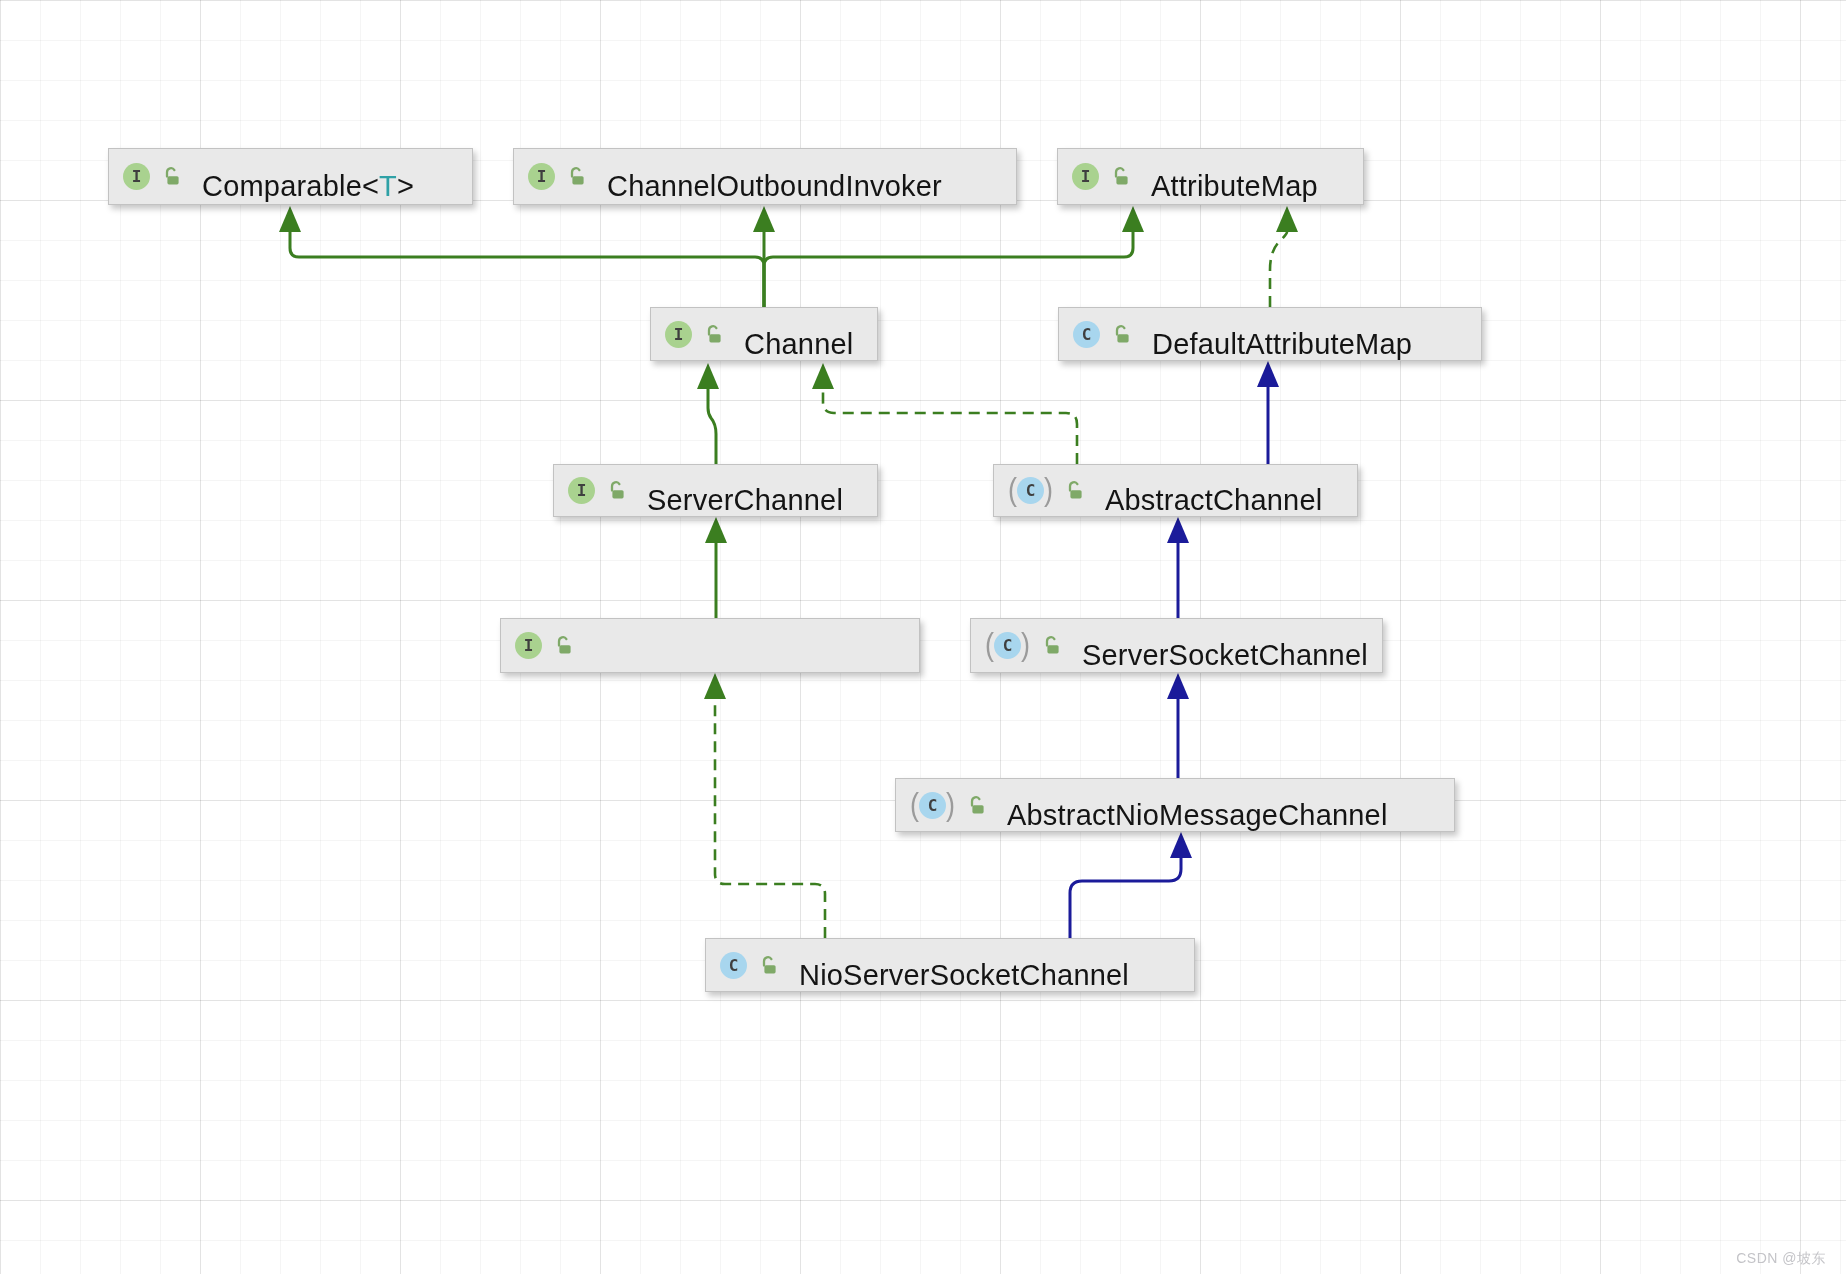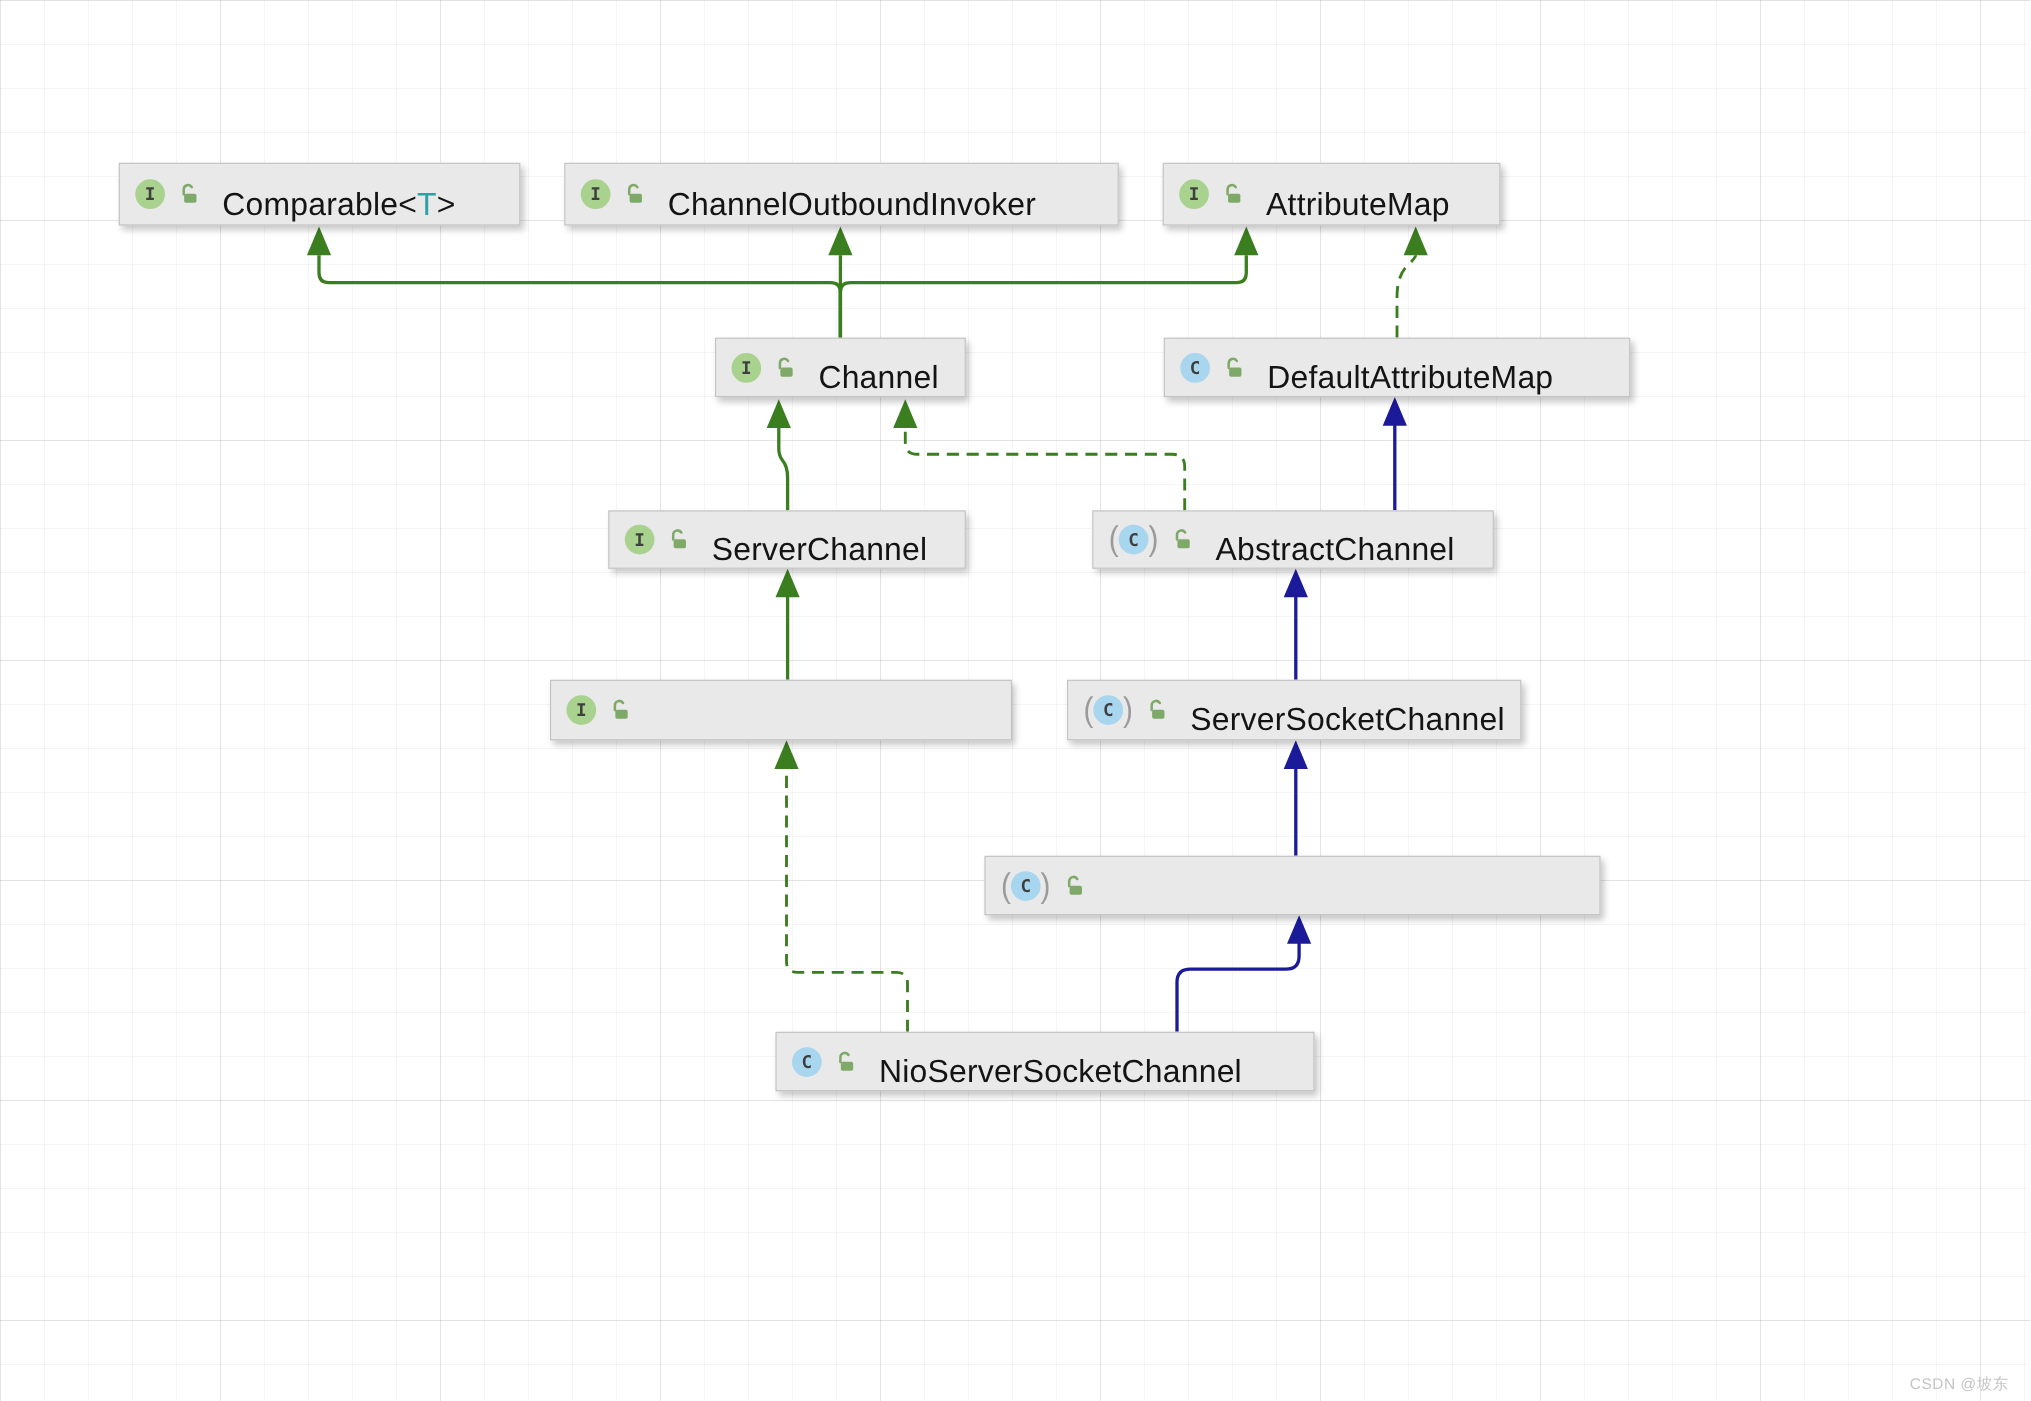--- a/index.html
+++ b/index.html
@@ -226,20 +226,21 @@
       <span class="paren left">(</span>
       <span class="circle">C</span>
       <span class="paren right">)</span>
     </span>
     <span class="lock-icon" style="color: rgb(127, 169, 104);">
       <svg width="21" height="21" viewBox="0 0 21 21">
         <path d="M6 10.5 V6.2 A4 4 0 0 1 13.4 4.1" fill="none" stroke="currentColor" stroke-width="2.3" stroke-linecap="round"></path>
         <rect x="6.4" y="10.2" width="11.2" height="8.2" rx="1.6" fill="currentColor"></rect>
       </svg>
     </span>
+    <span class="label"><span>AbstractNioMessageChannel</span></span>
   </div>
     <div class="node class" style="left: 705px; top: 938px; width: 490px; height: 54px;">
     <span class="icon-wrap">
 
       <span class="circle">C</span>
 
     </span>
     <span class="lock-icon" style="color: rgb(127, 169, 104);">
       <svg width="21" height="21" viewBox="0 0 21 21">
         <path d="M6 10.5 V6.2 A4 4 0 0 1 13.4 4.1" fill="none" stroke="currentColor" stroke-width="2.3" stroke-linecap="round"></path>

